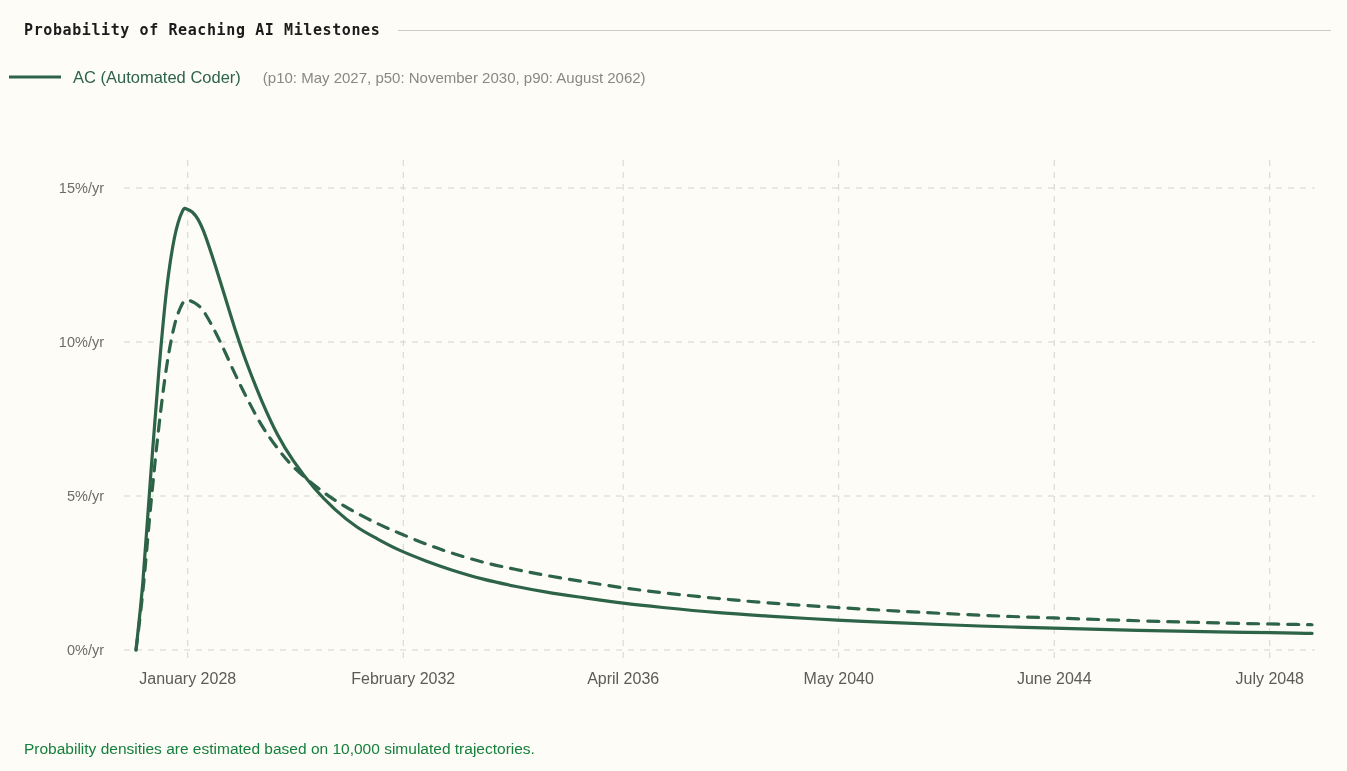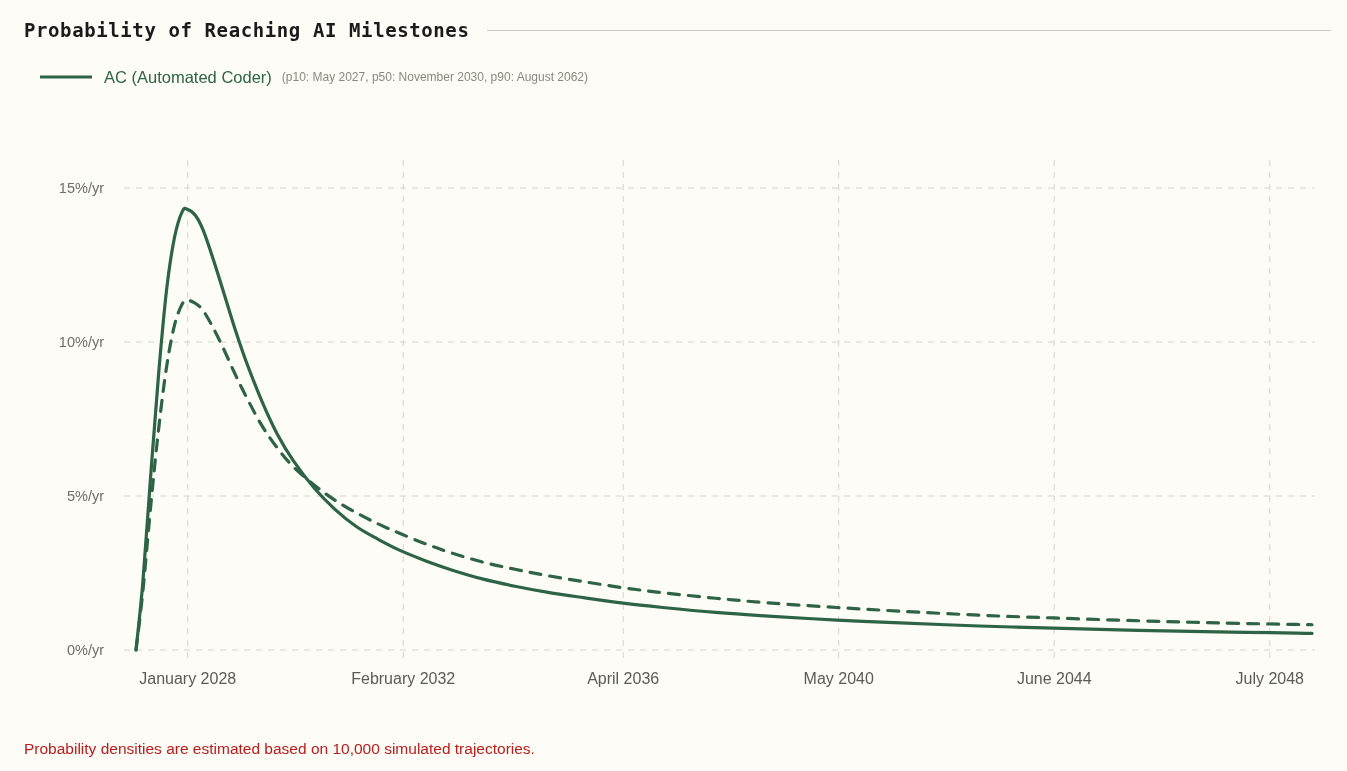--- a/index.html
+++ b/index.html
@@ -20,39 +20,39 @@
     position: absolute;
     top: 20px;
     left: 24px;
     right: 16px;
     height: 20px;
     display: flex;
     align-items: center;
   }
   .chart-title {
     font-family: "DejaVu Sans Mono", "Liberation Mono", monospace;
-    font-size: 19px;
+    font-size: 15px;
     font-weight: 700;
     letter-spacing: 0.6px;
     color: #1b1b1b;
     white-space: nowrap;
   }
   .title-rule {
     flex: 1 1 auto;
     height: 1px;
     background: #cfcbc2;
     margin-left: 18px;
     margin-right: 0px;
   }
 
   
   .legend {
     position: absolute;
     top: 62px;
-    left: 40px;
+    left: 9px;
   }
   .legend-row {
     display: flex;
     align-items: center;
     height: 30px;
   }
   .legend-swatch {
     width: 52px;
     height: 14px;
     flex: 0 0 52px;
@@ -72,24 +72,24 @@
     border-top-style: dashed;
     border-top-width: 4px;
   }
   .legend-label {
     font-size: 16.5px;
     color: #2d6346;
     font-weight: 400;
     white-space: nowrap;
   }
   .legend-detail {
-    font-size: 12px;
+    font-size: 15px;
     color: #8a8880;
     white-space: nowrap;
-    margin-left: 10px;
+    margin-left: 22px;
   }
 
   
   .plot-area {
     position: absolute;
     left: 0;
     top: 0;
     width: 1347px;
     height: 771px;
     pointer-events: none;
@@ -108,21 +108,21 @@
     font-family: "Liberation Sans", sans-serif;
     text-anchor: middle;
   }
 
   
   .footnote {
     position: absolute;
     left: 24px;
     top: 740px;
     font-size: 15.5px;
-    color: #b91c1c;
+    color: #15803d;
   }
 </style>
 </head>
 <body>
 
 <div class="header-row">
   <div class="chart-title">Probability of Reaching AI Milestones</div>
   <div class="title-rule"></div>
 </div>
 

